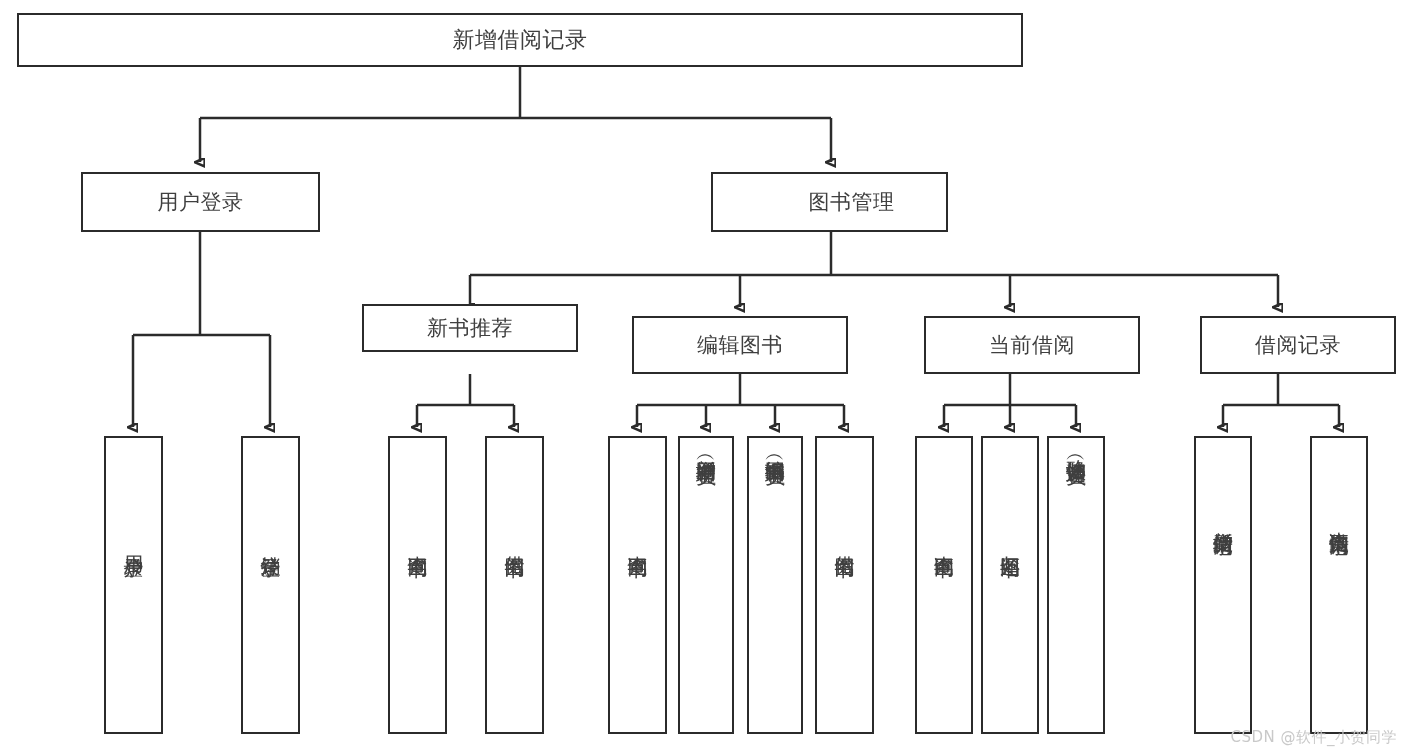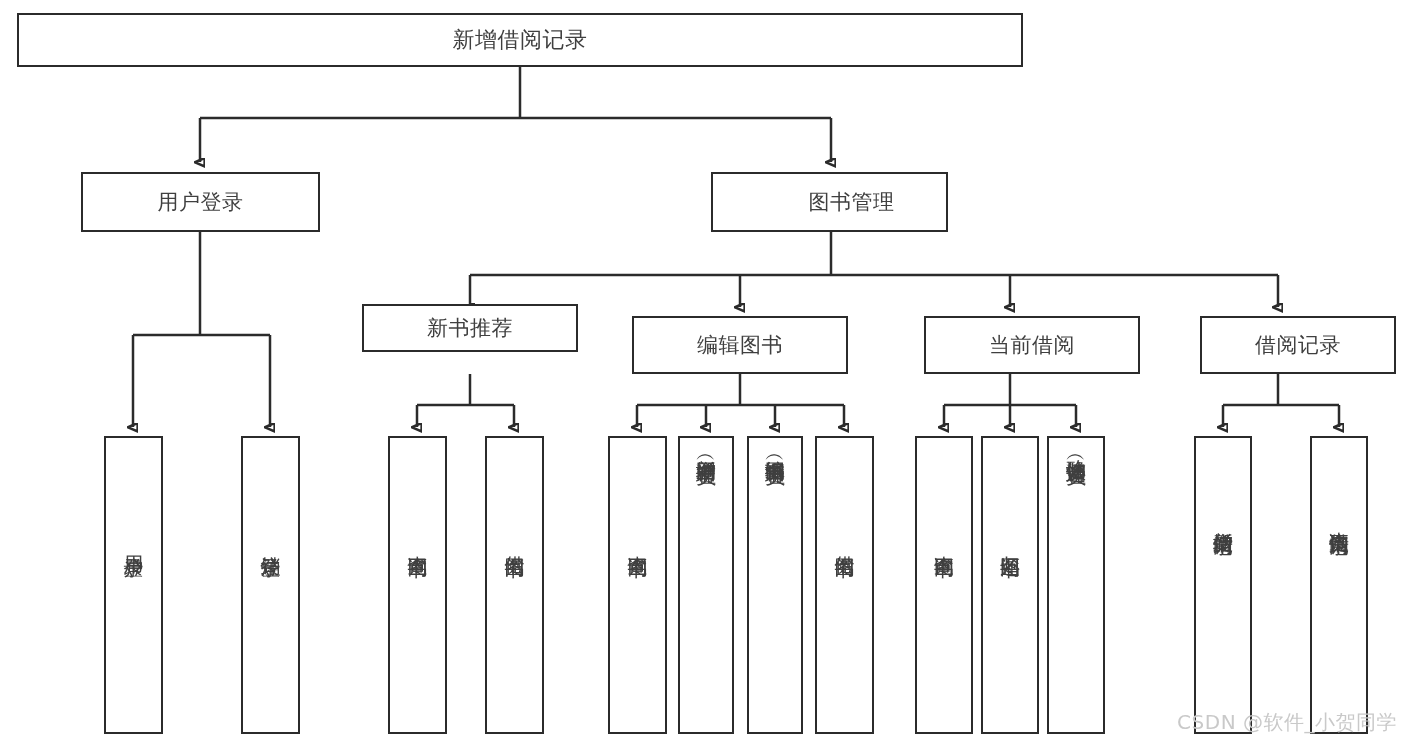--- a/index.html
+++ b/index.html
@@ -69,22 +69,22 @@
     pointer-events: none;
   }
   svg.links path, svg.links line {
     stroke: #2b2b2b;
     stroke-width: 2.5;
     fill: none;
   }
   .watermark {
     position: absolute;
     right: 8px;
-    bottom: 11px;
-    font-size: 20px;
+    bottom: 0;
+    font-size: 15px;
     color: #c9c9c9;
     letter-spacing: 0.5px;
     white-space: nowrap;
   }
 </style>
 </head>
 <body>
 
 <div id="canvas">
 

